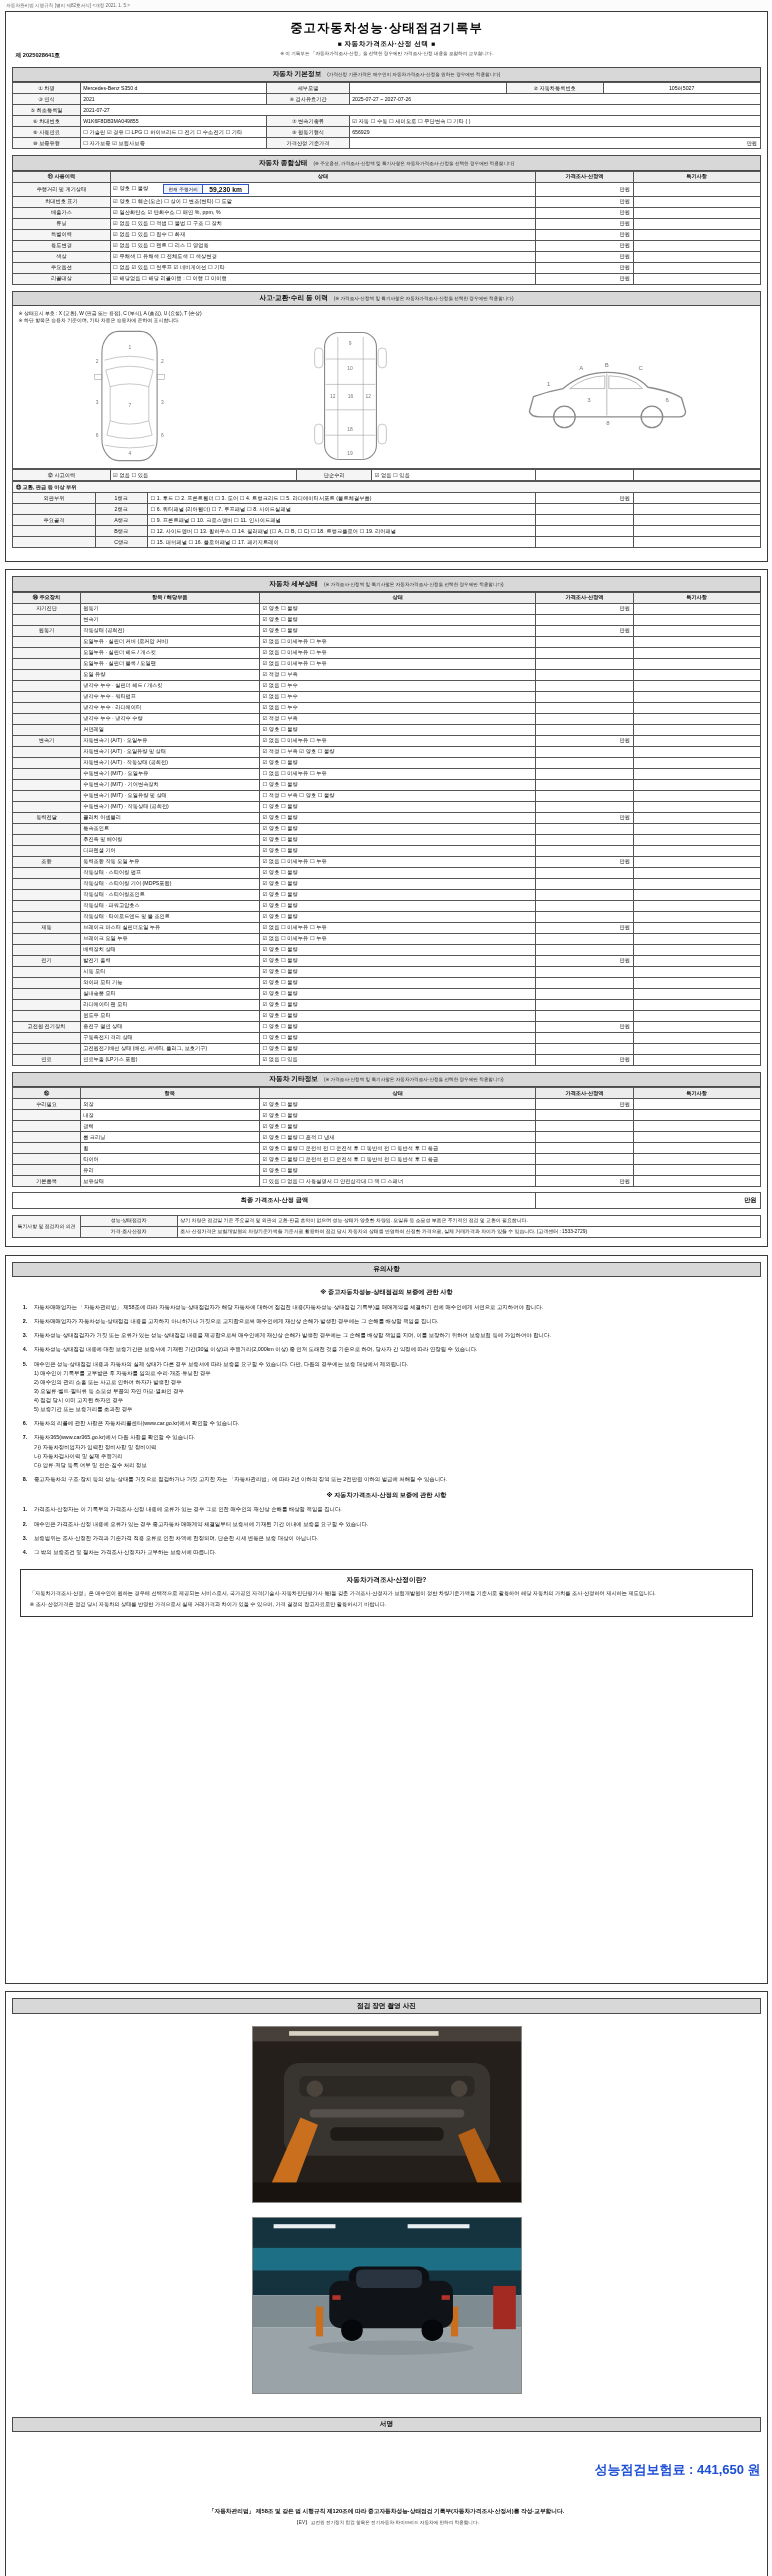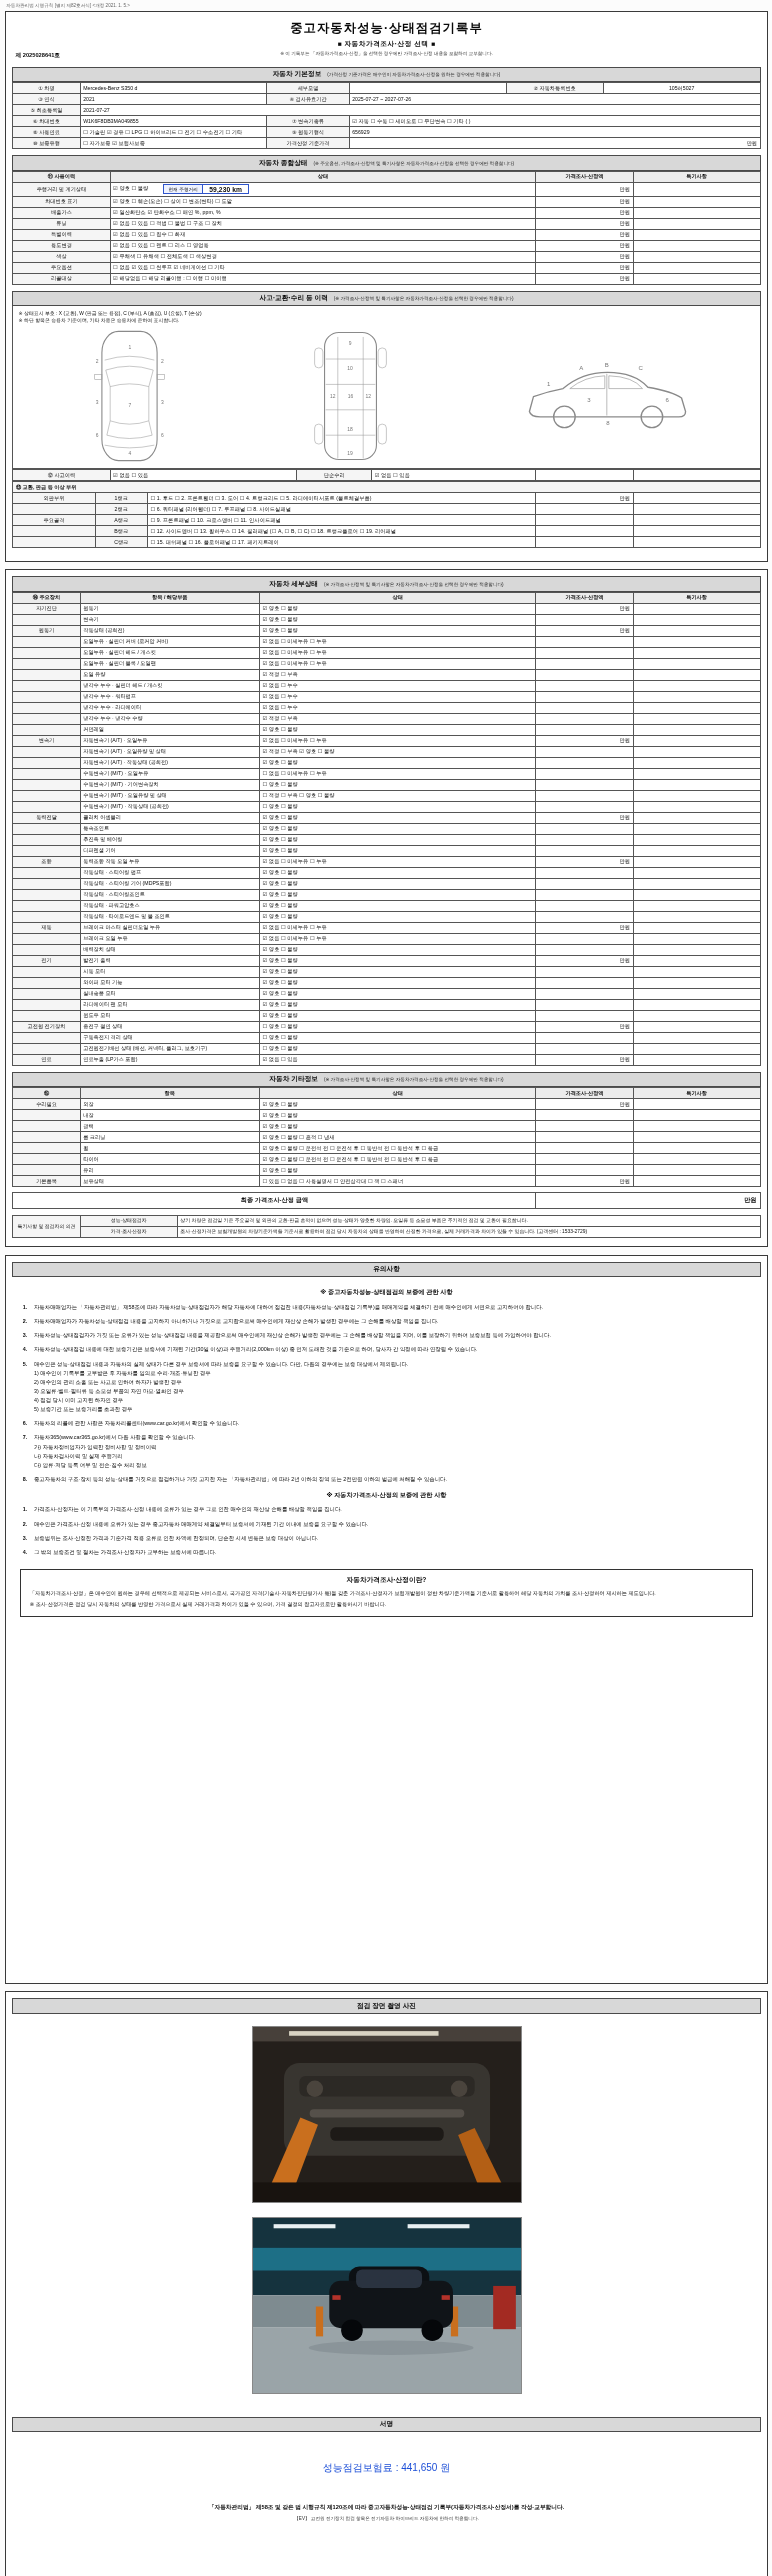--- a/index.html
+++ b/index.html
@@ -53,21 +53,21 @@
 
   .info-box{border:1px solid #333;margin:11.3px 7.2px 5.2px;padding:6.2px 9.3px;}
   .info-box .bt{text-align:center;font-weight:bold;font-size:6.7px;margin-bottom:4.1px;}
   .info-box p{font-size:5.2px;line-height:1.65;margin:2.1px 0;white-space:pre-line;}
 
   .photos{display:flex;flex-direction:column;align-items:center;gap:14.4px;padding:12.4px 0 5.2px;}
   .photo{width:268px;height:175px;border:0.5px solid #888;display:block;}
 
   .sign-bar{background:#d8d8d8;border:0.5px solid #4a4a4a;text-align:center;font-weight:bold;font-size:6.7px;padding:2.1px 0;margin-top:17.5px;}
   .sign-space{height:24px;}
-  .fee{color:#1d4fd7;font-weight:normal;font-size:10px;text-align:center;margin:5.2px 0 3.1px;}
+  .fee{color:#1d4fd7;font-weight:bold;font-size:13px;text-align:right;margin:5.2px 0 3.1px;}
   .footer-lines{margin-top:29px;text-align:center;}
   .footer-l1{font-size:5.7px;font-weight:bold;margin-bottom:3.1px;}
   .footer-l2{font-size:4.6px;color:#333;}
 </style>
 </head>
 <body>
 
 <div class="doc">
 
   <div class="top-note">자동차관리법 시행규칙 [별지 제82호서식] &lt;개정 2021. 1. 5.&gt;</div>

